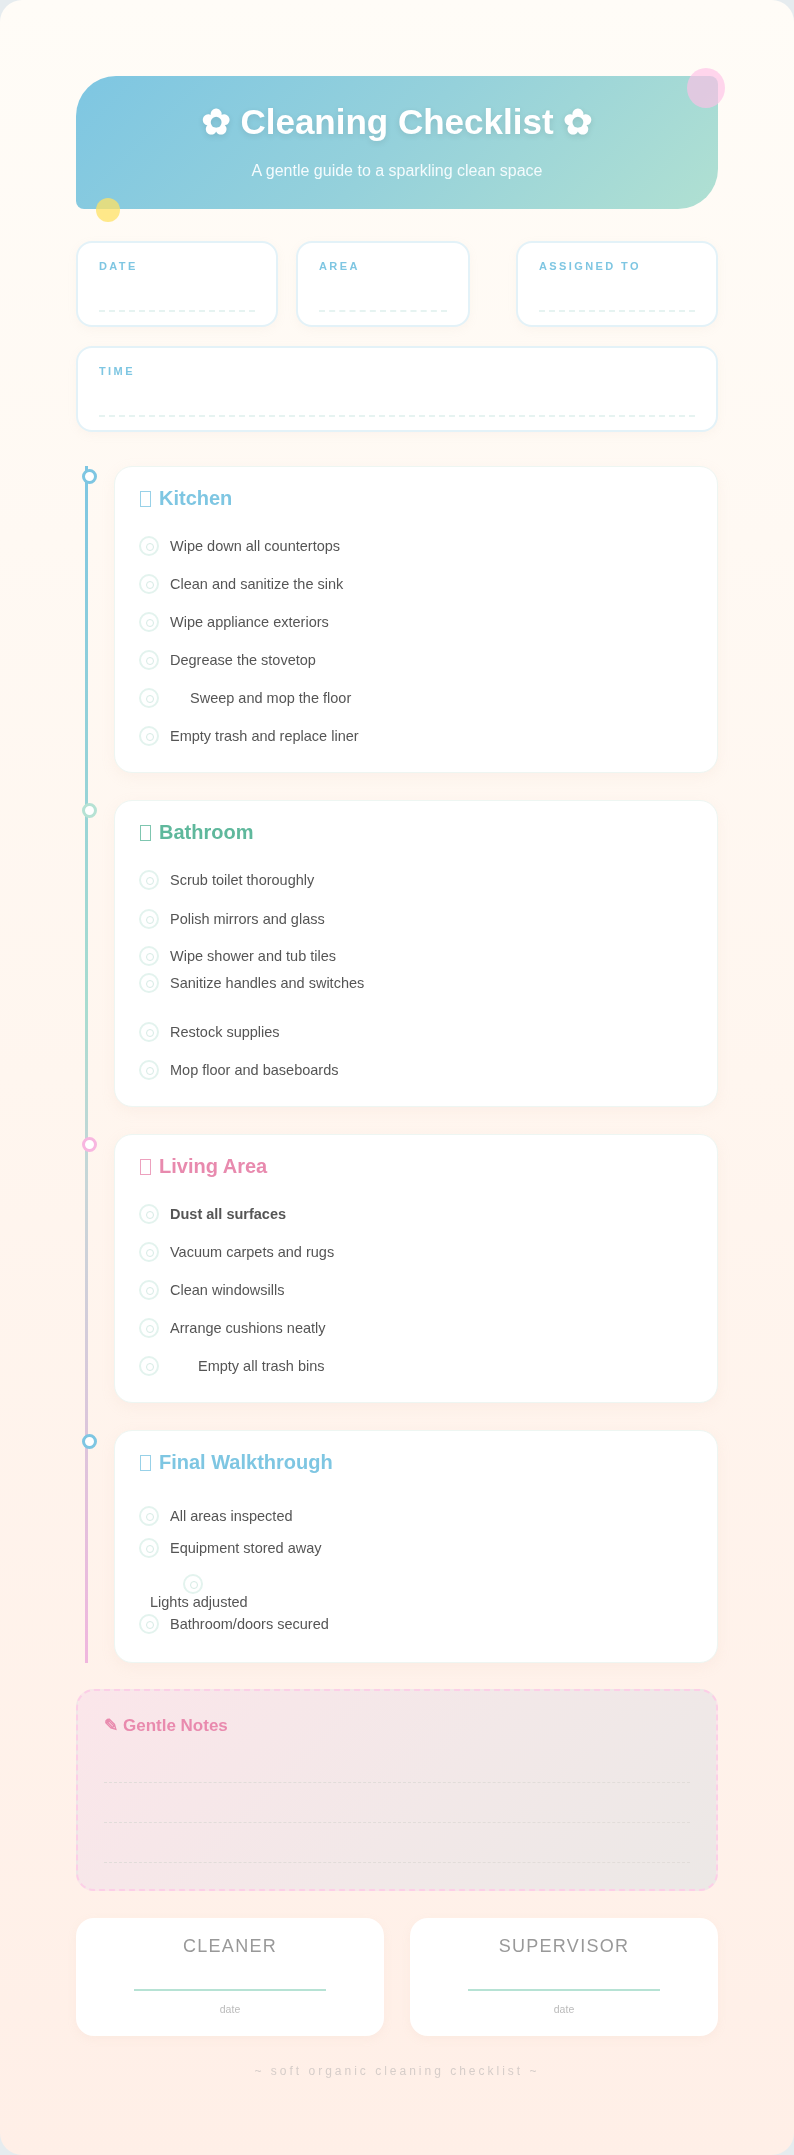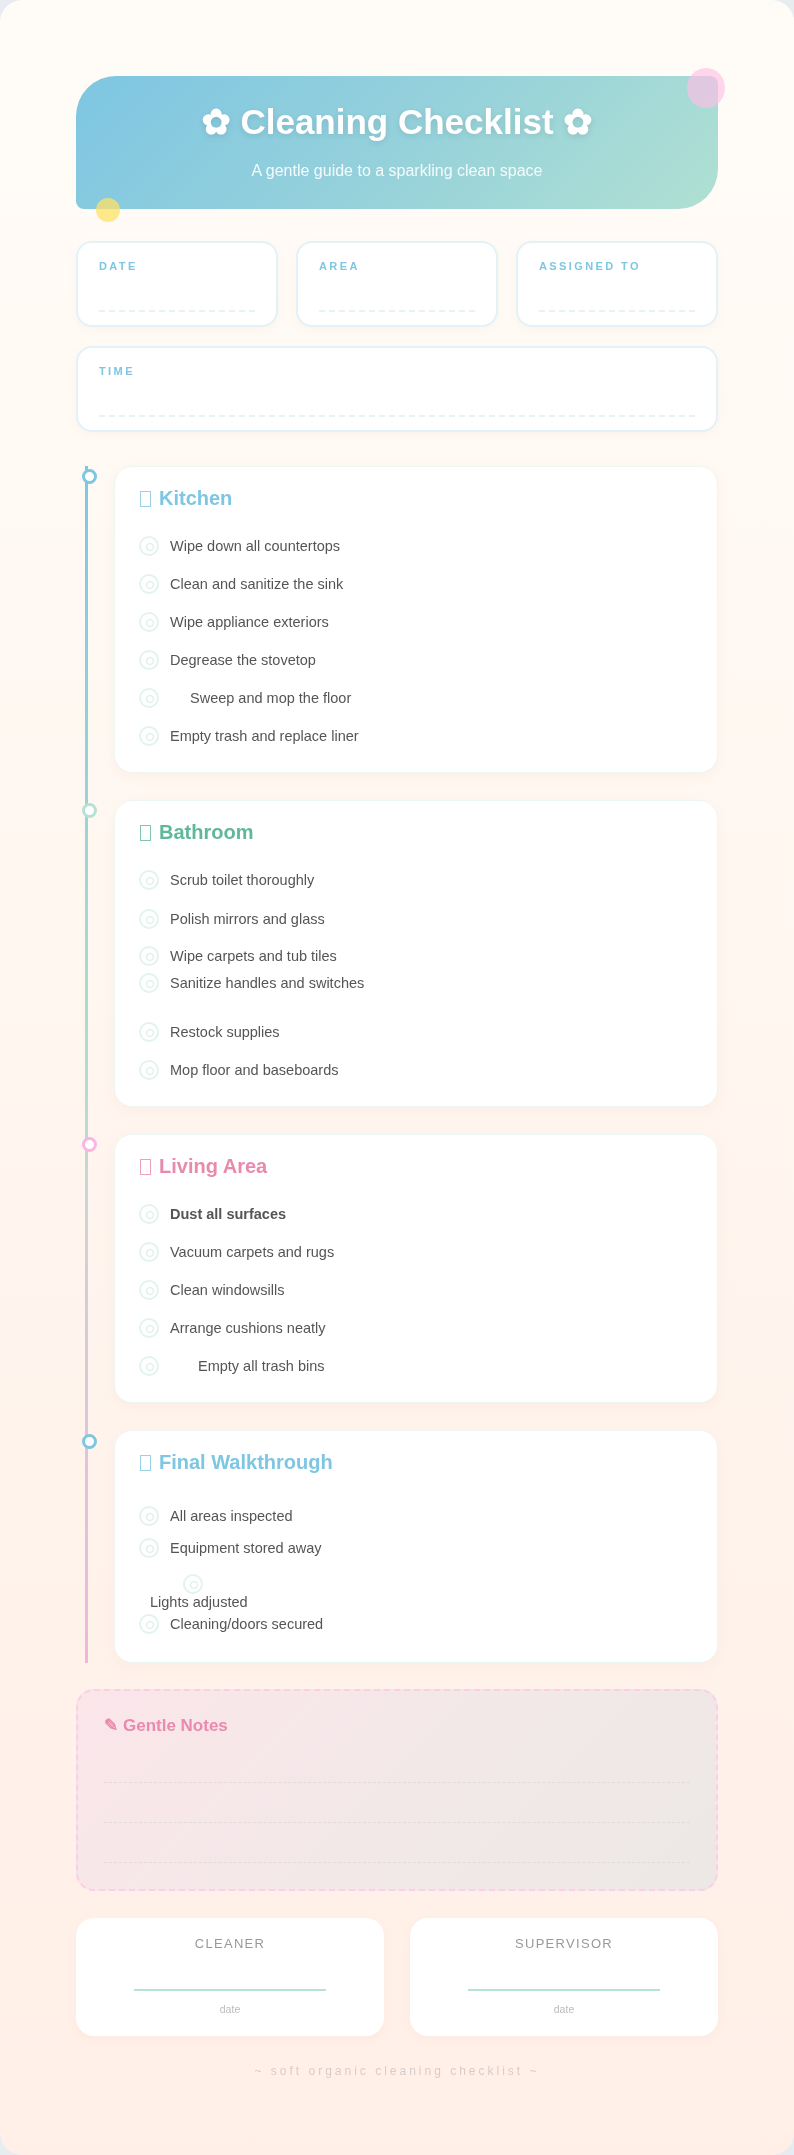--- a/index.html
+++ b/index.html
@@ -113,21 +113,21 @@
 
   
   .sig-card {
     position: absolute; top: 1918px; width: 308px; height: 118px;
     background: #fff; border-radius: 18px;
     box-shadow: 0 3px 10px rgba(220,190,170,0.10);
     text-align: center;
   }
   .sig-label {
     position: absolute; left: 0; right: 0; top: 18px;
-    font-size: 13px; letter-spacing: 1.3px; color: #999;
+    font-size: 18px; letter-spacing: 1.3px; color: #999;
   }
   .sig-line {
     position: absolute; left: 58px; right: 58px; top: 71px;
     border-top: 2px solid #b6e2d4;
   }
   .sig-date {
     position: absolute; left: 0; right: 0; top: 85px;
     font-size: 10.5px; color: #bbb;
   }
 
@@ -145,21 +145,21 @@
     <div class="header-title">✿ Cleaning Checklist ✿</div>
     <div class="header-sub">A gentle guide to a sparkling clean space</div>
   </div>
   <div class="blob-pink"></div>
   <div class="blob-yellow"></div>
 
   <div class="field-card" style="left:76px; top:241px; width:202px;">
     <div class="field-label">DATE</div>
     <div class="field-line"></div>
   </div>
-  <div class="field-card" style="left:296px; top:241px; width:202px;padding-left:43px;">
+  <div class="field-card" style="left:296px; top:241px; width:174px;padding-left:43px;">
     <div class="field-label">AREA</div>
     <div class="field-line"></div>
   </div>
   <div class="field-card" style="left:516px; top:241px; width:202px;">
     <div class="field-label">ASSIGNED TO</div>
     <div class="field-line"></div>
   </div>
   <div class="field-card" style="left:76px; top:346px; width:642px;">
     <div class="field-label">TIME</div>
     <div class="field-line"></div>
@@ -210,21 +210,21 @@
     <div class="task" style="top:67px;">
         <span class="checkbox"></span>
         <span class="task-label">Scrub toilet thoroughly</span>
       </div>
     <div class="task" style="top:106px;">
         <span class="checkbox"></span>
         <span class="task-label">Polish mirrors and glass</span>
       </div>
     <div class="task" style="top:143px;">
         <span class="checkbox"></span>
-        <span class="task-label">Wipe carpets and tub tiles</span>
+        <span class="task-label">Wipe shower and tub tiles</span>
       </div>
     <div class="task" style="top:170px;">
         <span class="checkbox"></span>
         <span class="task-label">Sanitize handles and switches</span>
       </div>
     <div class="task" style="top:219px;">
         <span class="checkbox"></span>
         <span class="task-label">Restock supplies</span>
       </div>
     <div class="task" style="top:257px;">
@@ -272,21 +272,21 @@
     <div class="task" style="top:105px;">
         <span class="checkbox"></span>
         <span class="task-label">Equipment stored away</span>
       </div>
     <div class="task" style="top:143px;flex-direction:column;">
         <span class="checkbox"></span>
         <span class="task-label">Lights adjusted</span>
       </div>
     <div class="task" style="top:181px;">
         <span class="checkbox"></span>
-        <span class="task-label">Cleaning/doors secured</span>
+        <span class="task-label">Bathroom/doors secured</span>
       </div>
   </div>
 
   <div class="notes">
     <div class="notes-title">✎ Gentle Notes</div>
     <div class="notes-line" style="top:91px;"></div>
     <div class="notes-line" style="top:131px;"></div>
     <div class="notes-line" style="top:171px;"></div>
   </div>
 

